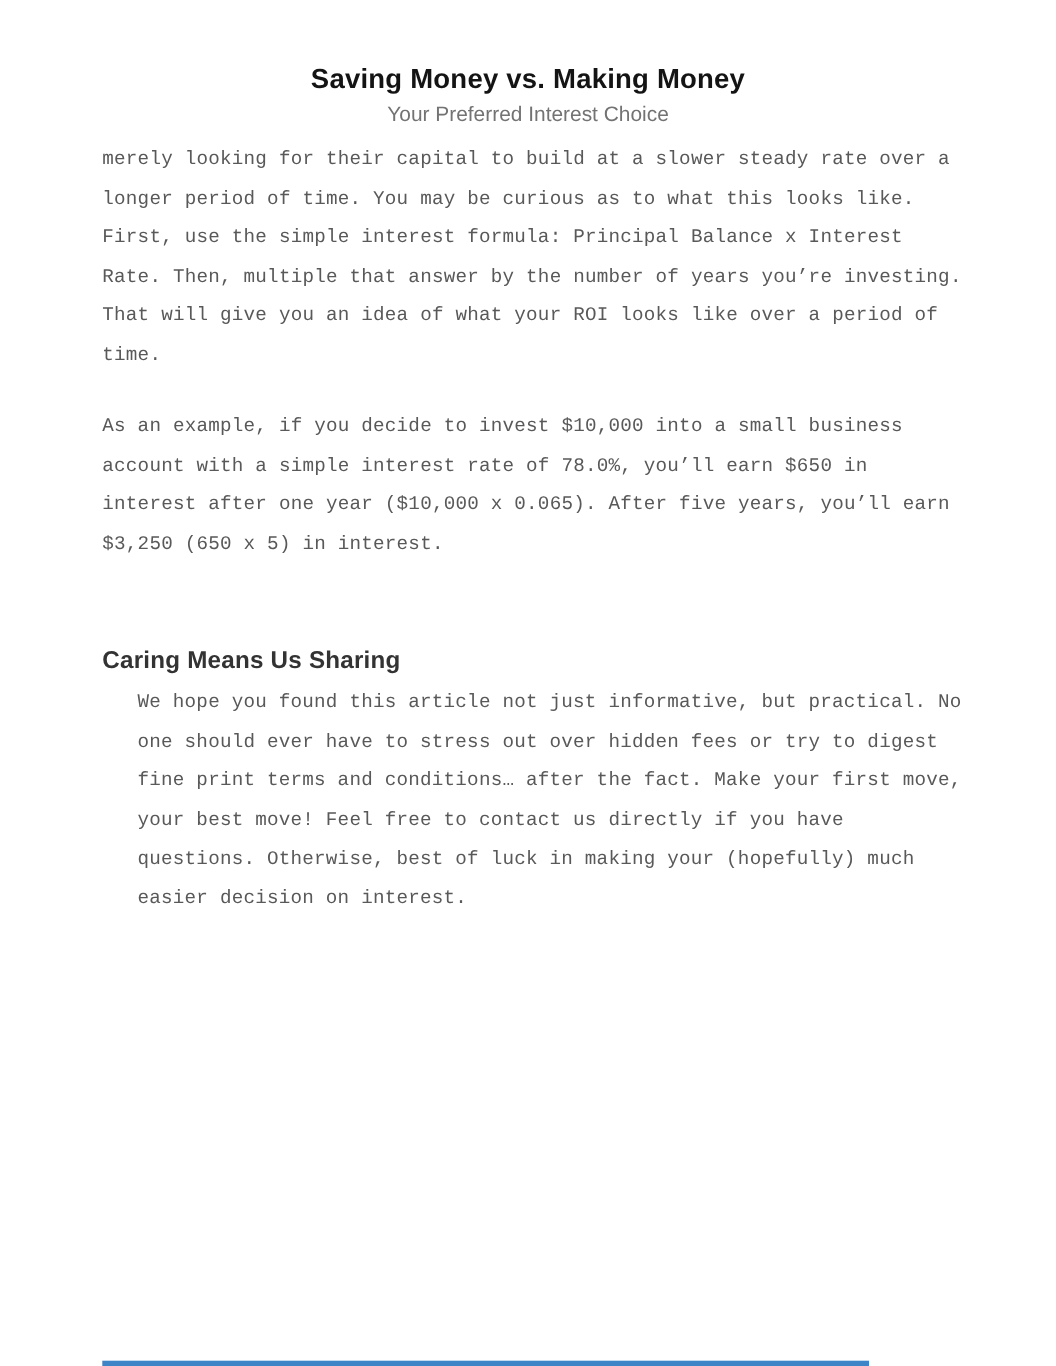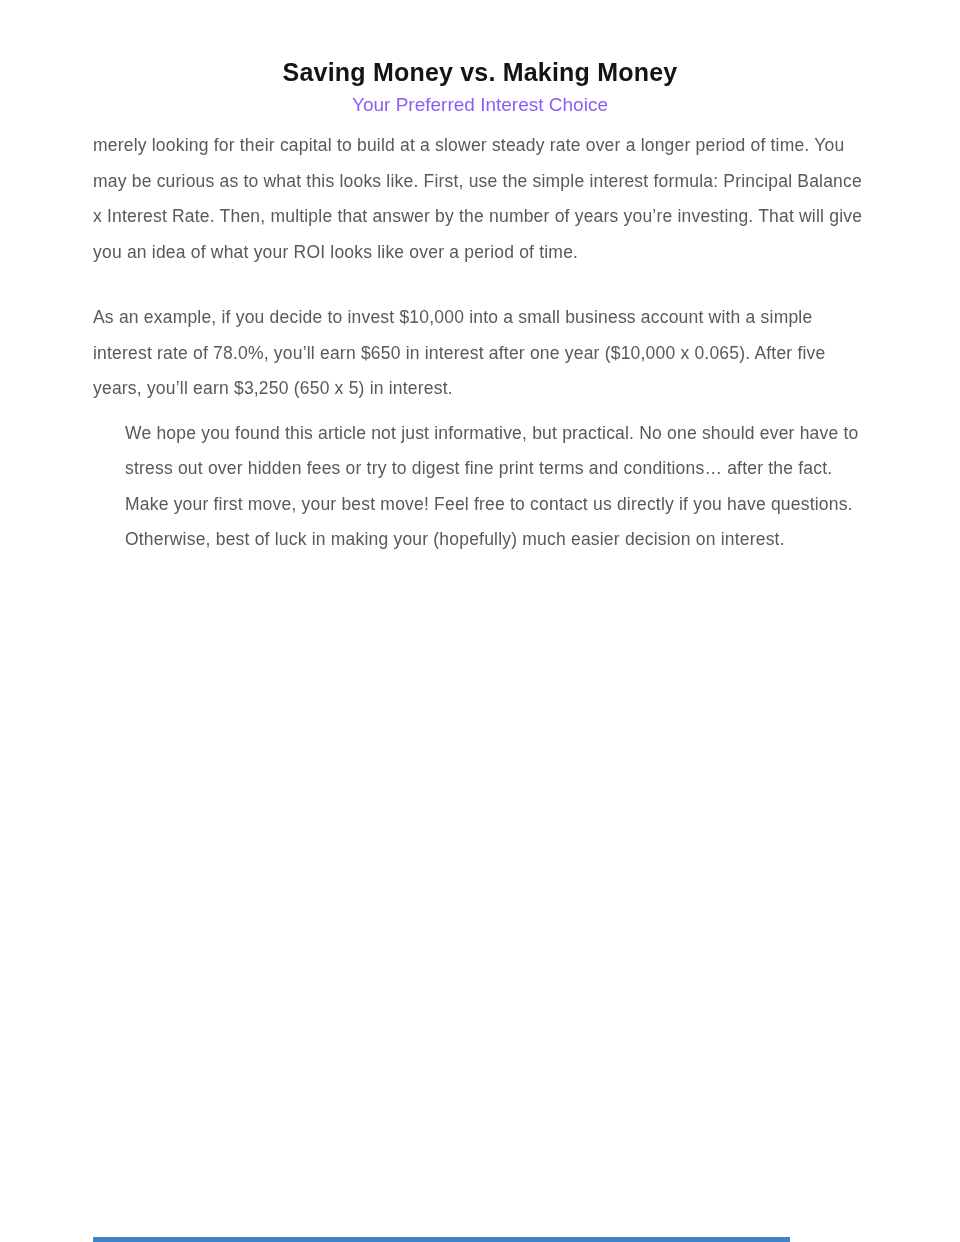--- a/index.html
+++ b/index.html
@@ -18,31 +18,32 @@
     font-size: 25px;
     font-weight: 700;
     color: #141414;
     letter-spacing: 0.2px;
   }
   .doc-subtitle {
     margin-top: 7px;
     text-align: center;
     font-size: 19px;
     font-weight: 400;
-    color: #8b5cf6;
+    color: #737373;
   }
   .body-col {
     width: 782px;
     margin-left: 93px;
   }
   .para {
     font-size: 17.5px;
     line-height: 35.5px;
     color: #595959;
     letter-spacing: 0.2px;
+    font-family: Liberation Mono, monospace;
   }
   .para-intro   { margin-top: 12px; }
   .para-example { margin-top: 30px; }
   .section-heading {
     margin-top: 74px;
     font-size: 22px;
     font-weight: 700;
     color: #333333;
     letter-spacing: 0.2px;
   }
@@ -63,20 +64,21 @@
   <h1 class="doc-title">Saving Money vs. Making Money</h1>
 
   <h2 class="doc-subtitle">Your Preferred Interest Choice</h2>
 
   <div class="body-col">
 
     <p class="para para-intro">merely looking for their capital to build at a slower steady rate over a longer period of time. You may be curious as to what this looks like. First, use the simple interest formula: Principal Balance x Interest Rate. Then, multiple that answer by the number of years you’re investing. That will give you an idea of what your ROI looks like over a period of time.</p>
 
     <p class="para para-example">As an example, if you decide to invest $10,000 into a small business account with a simple interest rate of 78.0%, you’ll earn $650 in interest after one year ($10,000 x 0.065). After five years, you’ll earn $3,250 (650 x 5) in interest.</p>
 
+    <h3 class="section-heading">Caring Means Us Sharing</h3>
 
     <p class="para para-closing">We hope you found this article not just informative, but practical. No one should ever have to stress out over hidden fees or try to digest fine print terms and conditions… after the fact. Make your first move, your best move! Feel free to contact us directly if you have questions. Otherwise, best of luck in making your (hopefully) much easier decision on interest.</p>
 
   </div>
 
   <div class="bottom-bar" title="Caring Means Us Sharing" style="background: rgb(61, 133, 198);"></div>
 
 </div>
 
 </body></html>

